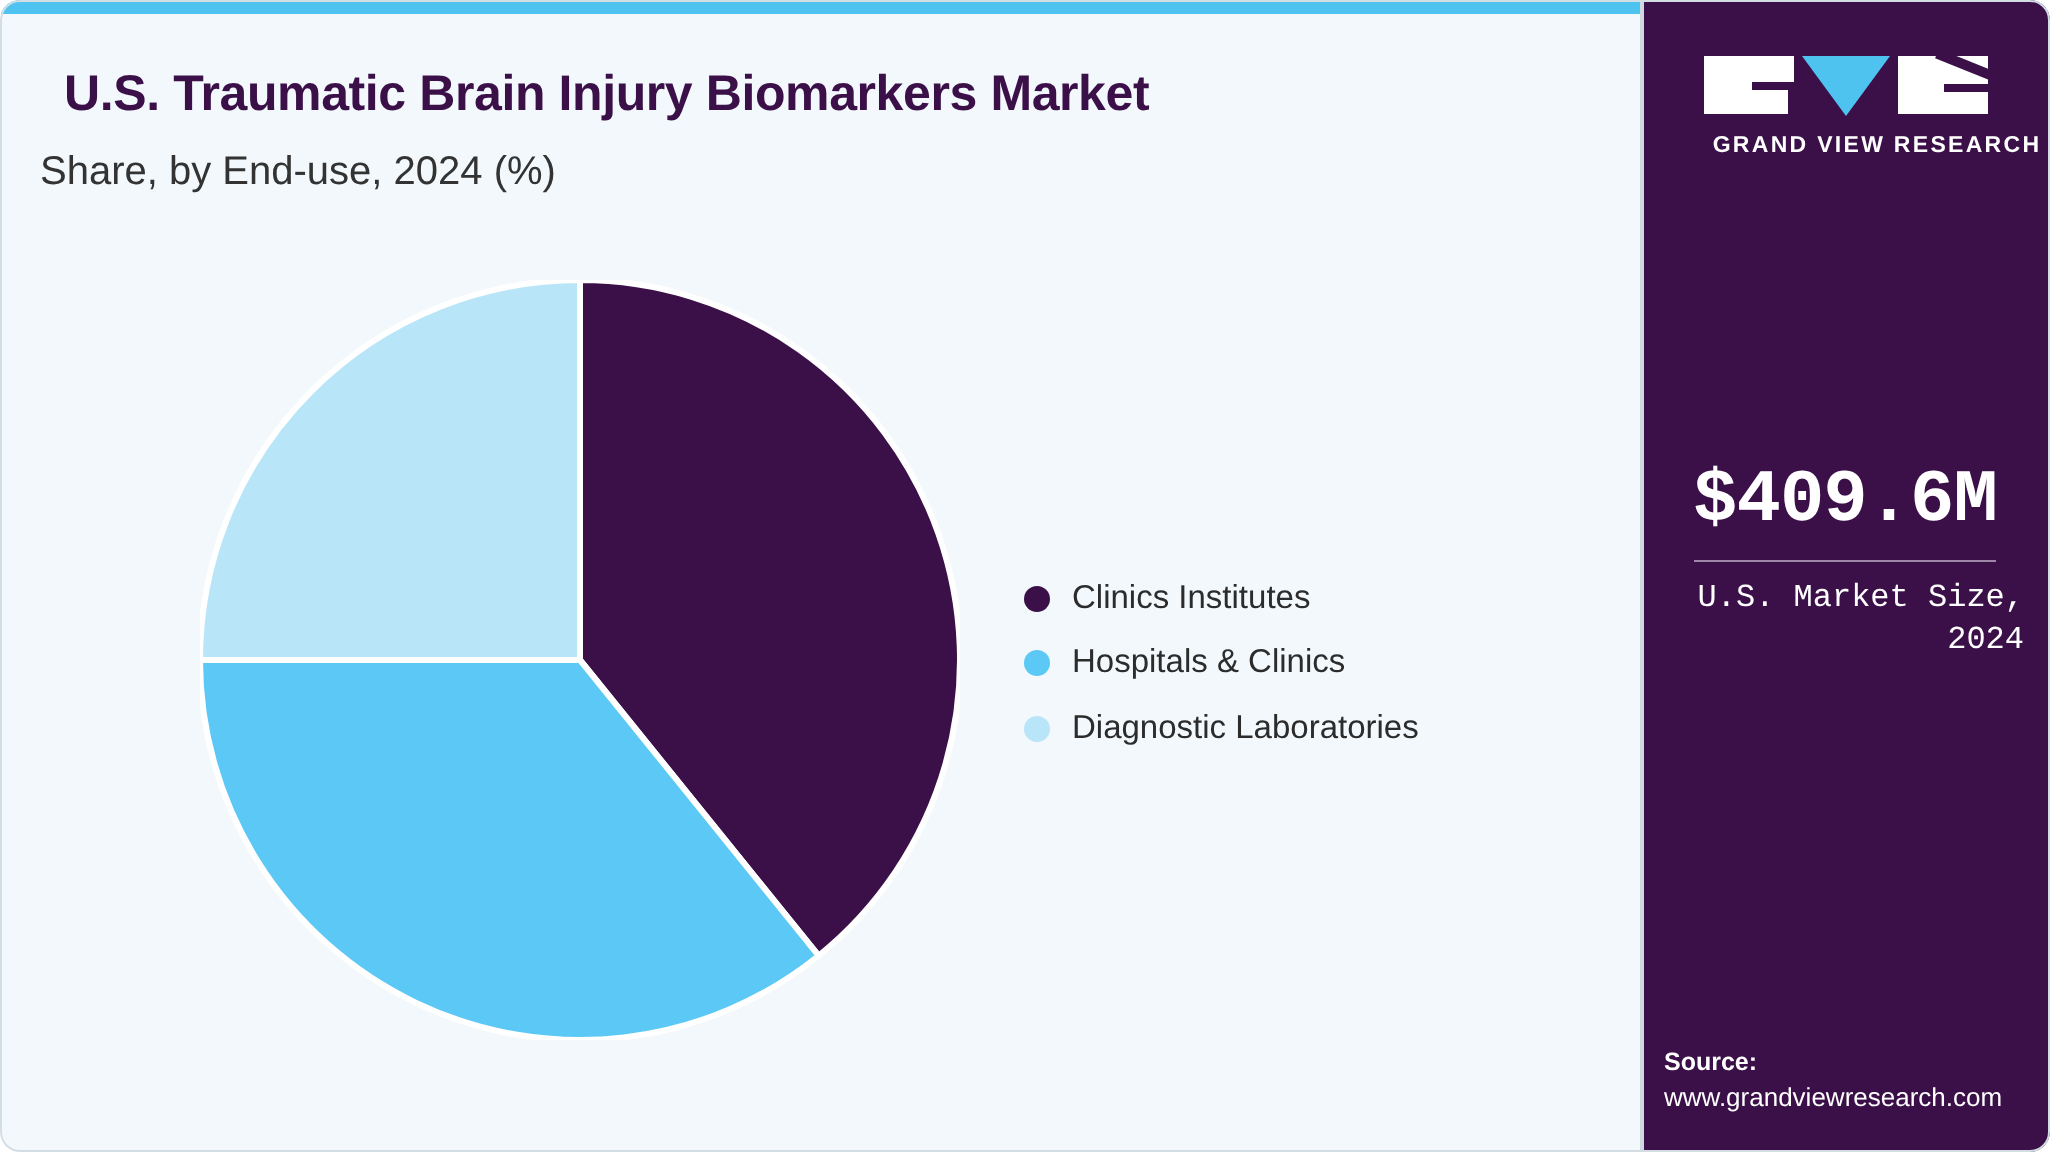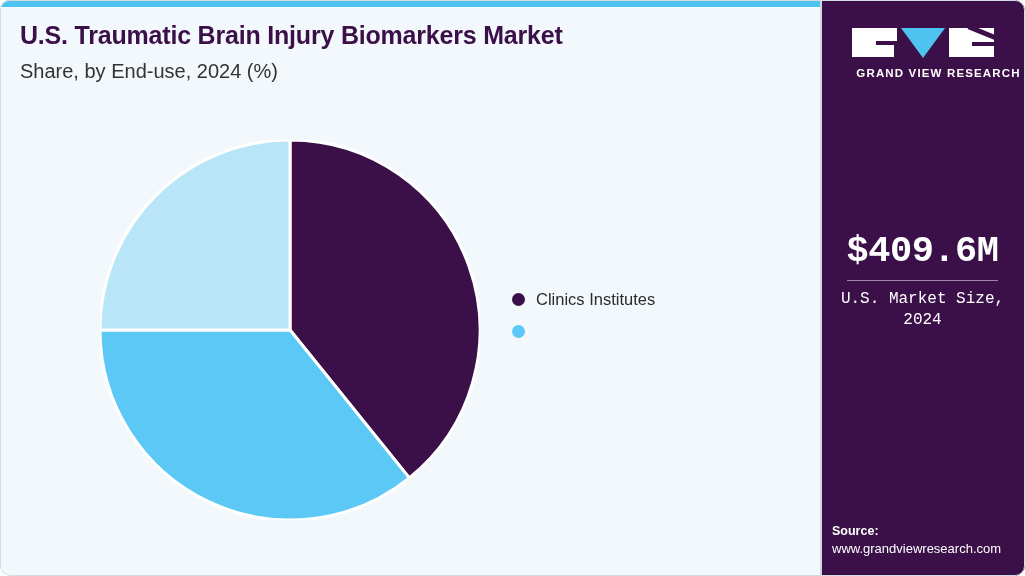--- a/index.html
+++ b/index.html
@@ -38,21 +38,21 @@
   }
 
   
   #header { position: absolute; top: 22px; left: 20px; width: 780px; }
   #chart-title {
     font-size: 25px;
     font-weight: bold;
     color: #3b1049;
     letter-spacing: -0.2px;
     line-height: 1.1;
-    margin: 0;
+    margin: 12px;
   }
   #chart-subtitle {
     font-size: 20px;
     color: #333333;
     margin: 9px 0 0 0;
     line-height: 1.2;
   }
 
   
   #pie-wrap {
@@ -187,20 +187,21 @@
   }
   #market-size-rule {
     height: 1px;
     background: #9d86a8;
     margin: 9px 14px 8px 14px;
   }
   #market-size-caption {
     font-size: 16px;
     color: #ffffff;
     line-height: 1.35;
+    text-align: right;
   }
 
   
   #source-block {
     position: absolute;
     left: 12px; bottom: 18px;
     right: 6px;
     color: #ffffff;
   }
   #source-label {
@@ -237,20 +238,25 @@
     </svg>
   </div>
 
   <div id="legend">
     <div class="legend-item">
       <span class="legend-swatch" style="background:#3B1049"></span>
       <span class="legend-label">Clinics Institutes</span>
     </div>
     <div class="legend-item">
       <span class="legend-swatch" style="background:#5BC8F5"></span>
+      <span class="legend-label">Hospitals &amp; Clinics</span>
+    </div>
+    <div class="legend-item">
+      <span class="legend-swatch" style="background:#B9E5F8"></span>
+      <span class="legend-label">Diagnostic Laboratories</span>
     </div>
   </div>
 
   <div id="side-panel">
     <div id="panel-divider-line"></div>
 
     <div id="logo-block">
       <div id="logo-marks">
         <span class="logo-g"></span>
         <span class="logo-v"></span>

